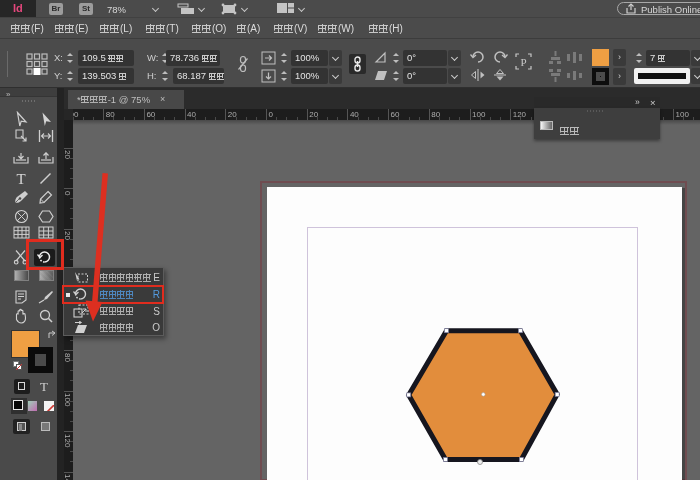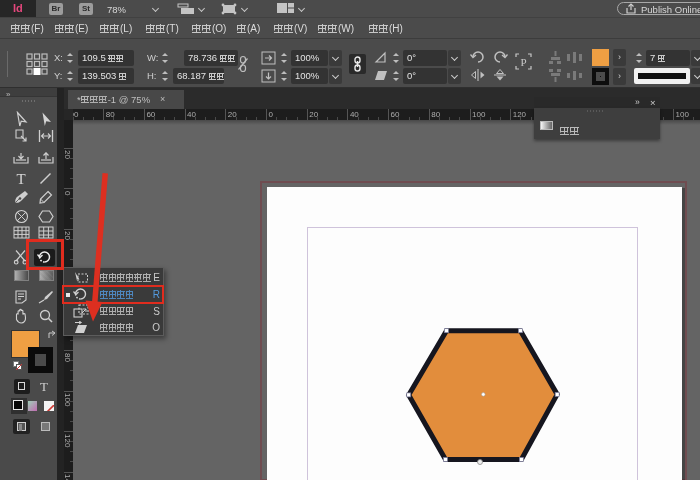--- a/index.html
+++ b/index.html
@@ -110,21 +110,21 @@
   
   <div class="lbl" style="left:54px;top:13px">X:</div>
   <div class="spin" style="left:64px;top:11px"></div>
   <div class="fld" style="left:78px;top:11px;width:56px;height:16px">109.5 <span class="c c7"></span><span class="c c7"></span></div>
   <div class="lbl" style="left:54px;top:31px">Y:</div>
   <div class="spin" style="left:64px;top:29px"></div>
   <div class="fld" style="left:78px;top:29px;width:56px;height:16px">139.503 <span class="c c7"></span></div>
   
   <div class="lbl" style="left:147px;top:13px">W:</div>
   <div class="spin" style="left:159px;top:11px"></div>
-  <div class="fld" style="left:184px;top:11px;width:54px;height:16px">78.736 <span class="c c7"></span><span class="c c7"></span></div>
+  <div class="fld" style="left:166px;top:11px;width:54px;height:16px">78.736 <span class="c c7"></span><span class="c c7"></span></div>
   <div class="lbl" style="left:147px;top:31px">H:</div>
   <div class="spin" style="left:159px;top:29px"></div>
   <div class="fld" style="left:173px;top:29px;width:51px;height:16px">68.187 <span class="c c7"></span><span class="c c7"></span></div>
   
   <svg class="ab" style="left:236px;top:16px" width="14" height="18" viewBox="0 0 14 18">
     <g stroke="#bdbdbd" stroke-width="1.2" fill="none">
       <rect x="4.5" y="1.5" width="5" height="6.5" rx="2.5"></rect>
       <rect x="4.5" y="10" width="5" height="6.5" rx="2.5"></rect>
       <path d="M11.5,3.5 L2.5,14.5"></path>
     </g>

